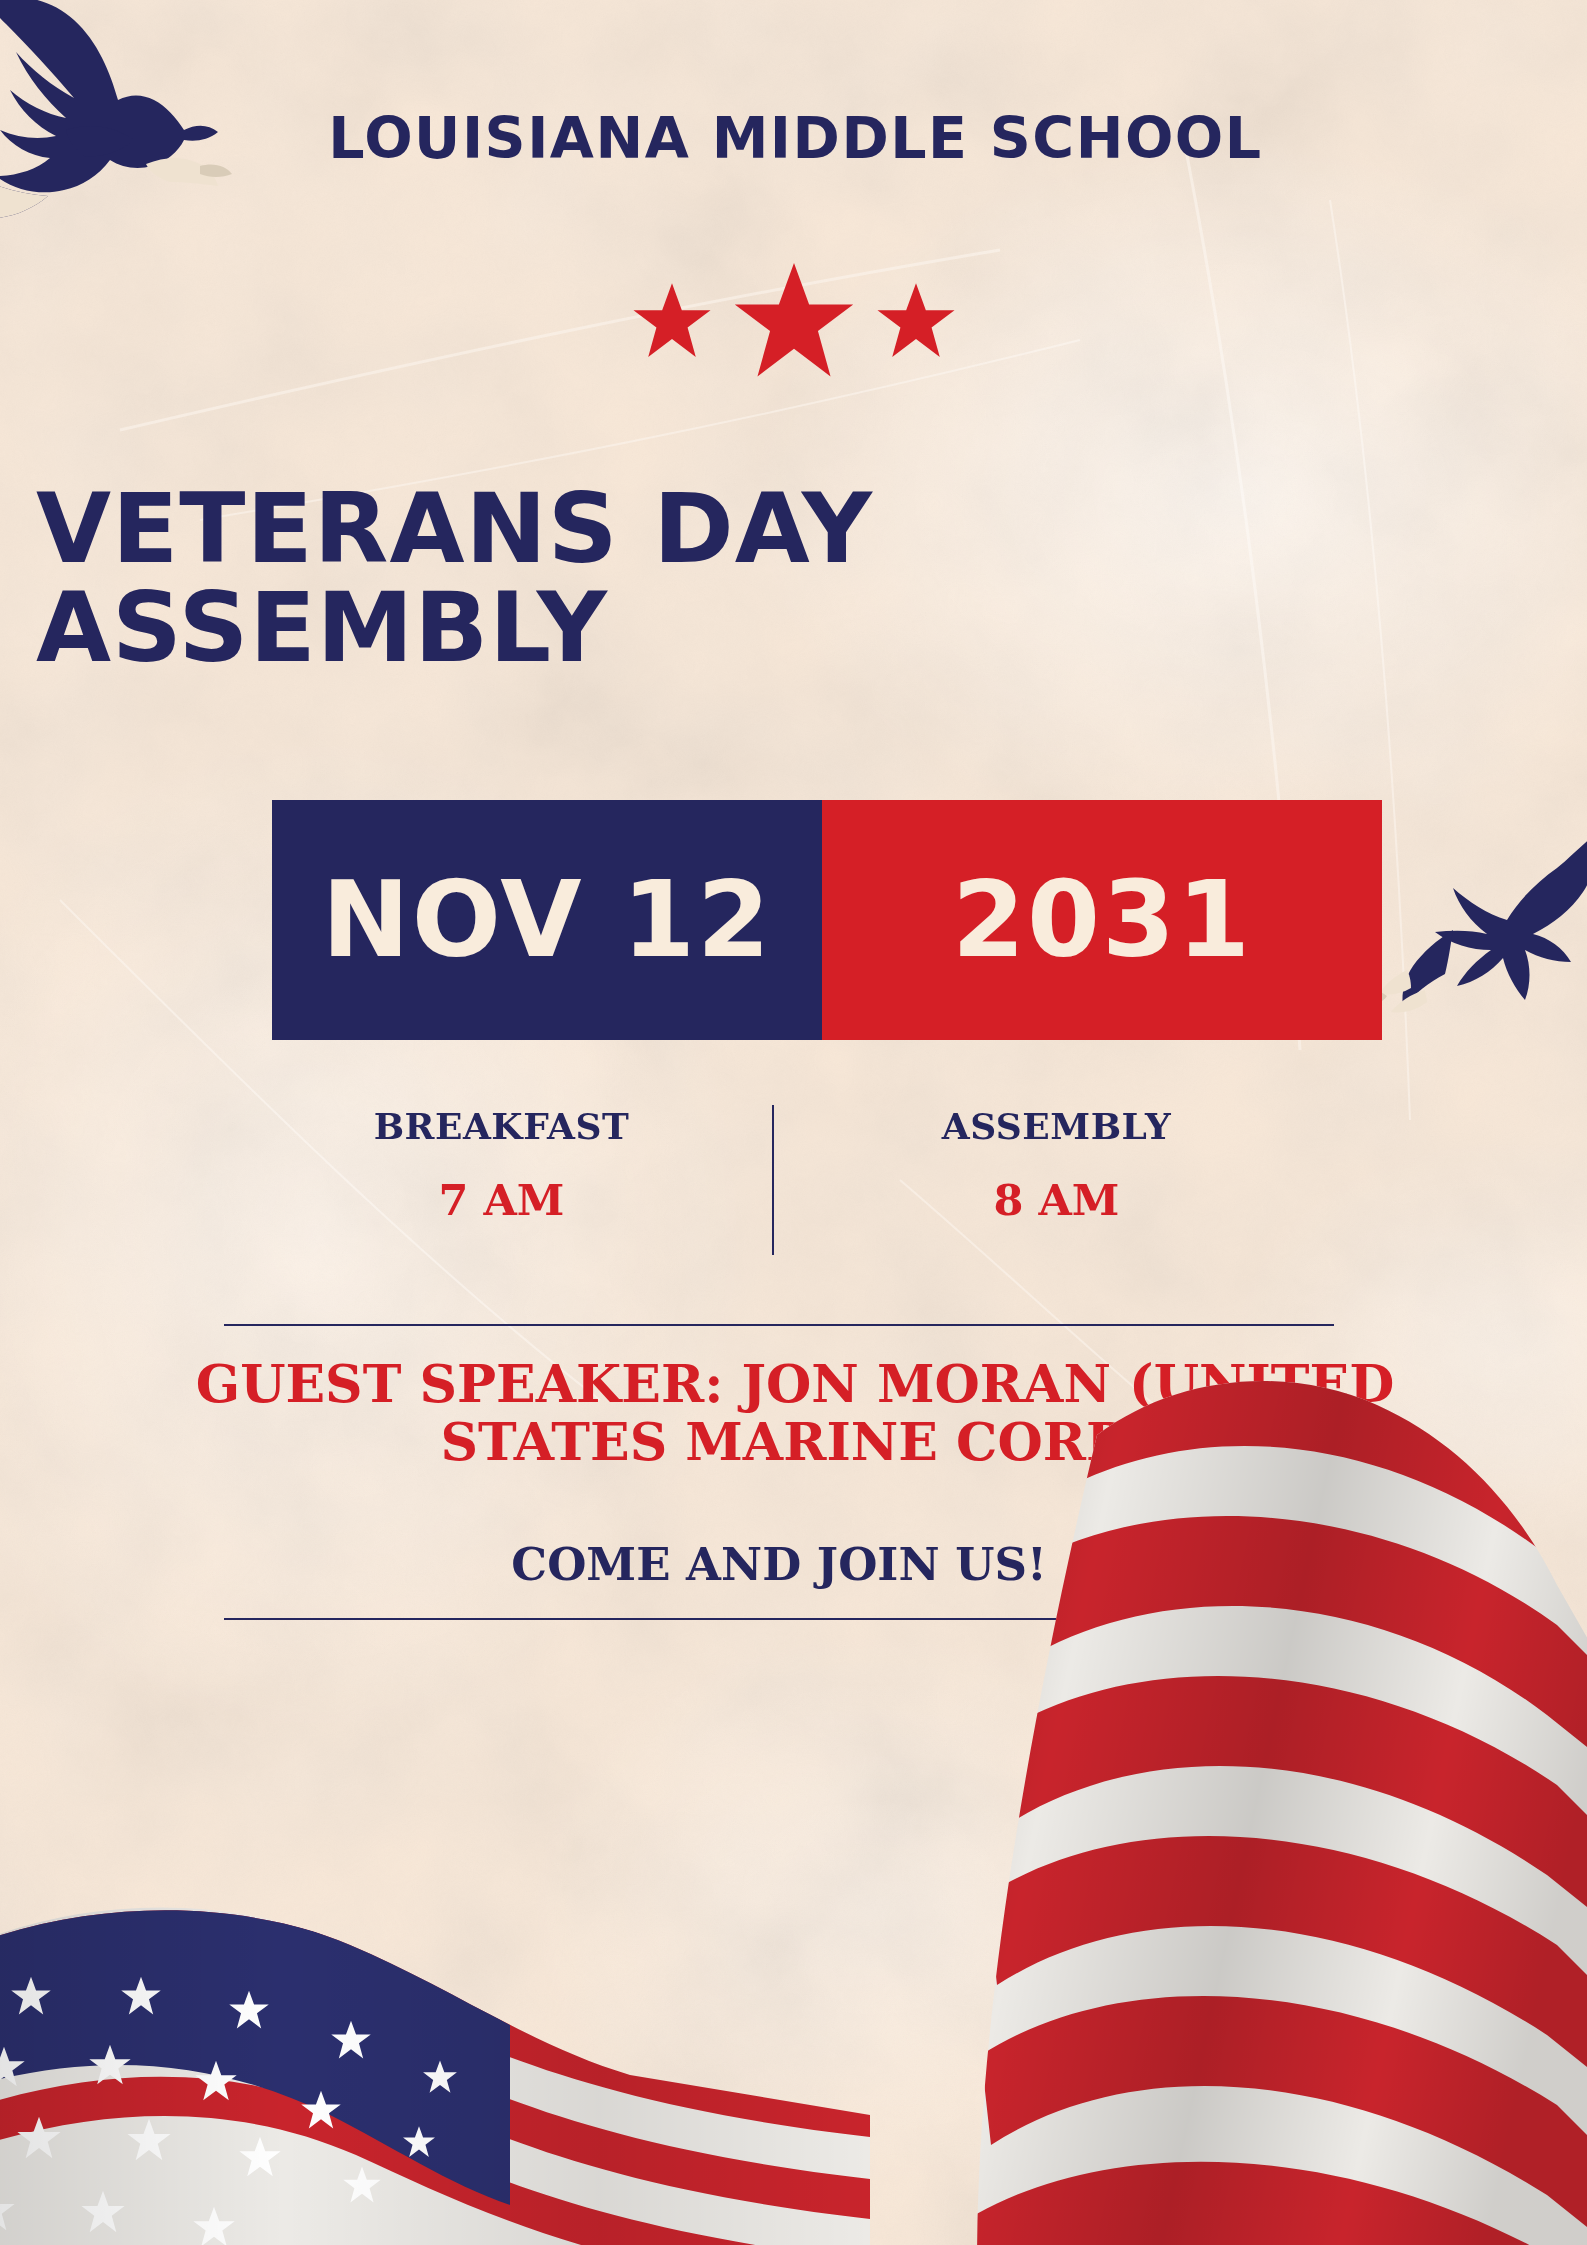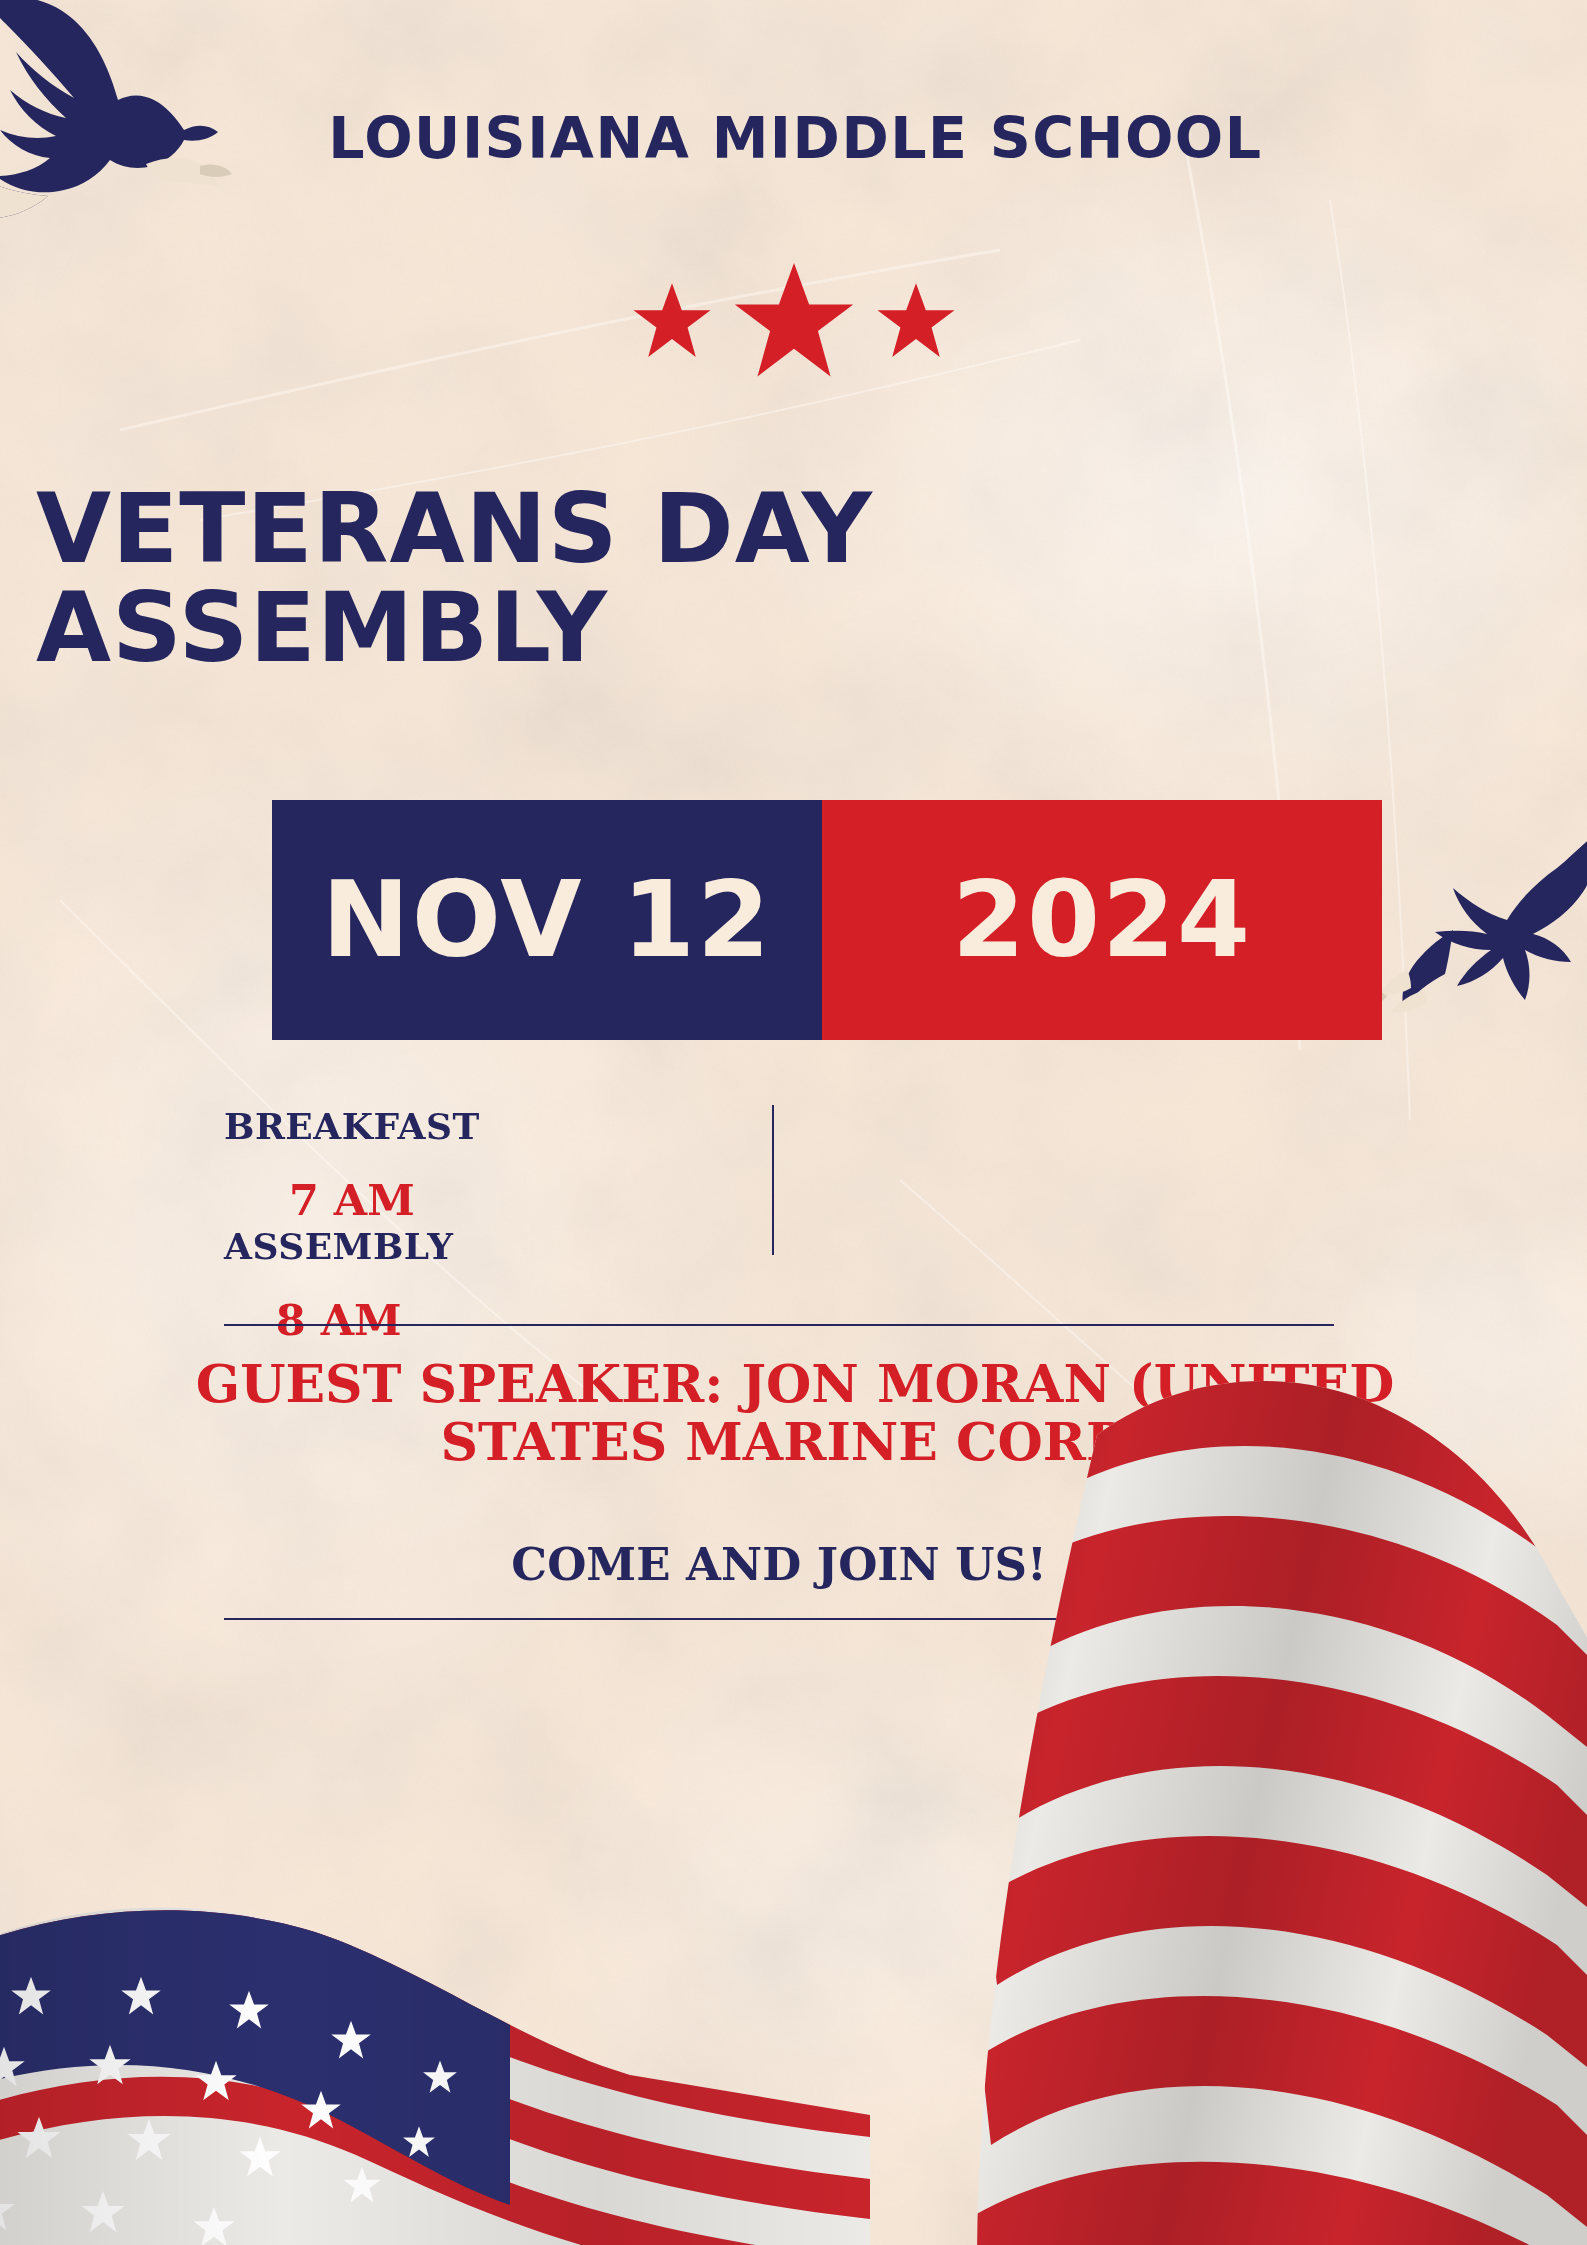--- a/index.html
+++ b/index.html
@@ -127,21 +127,20 @@
   }
 
   
   .schedule {
     position: absolute;
     top: 1105px;
     left: 224px;
     width: 1110px;
     display: flex;
     align-items: flex-start;
-    flex-direction: column;
   }
   .sched-col {
     flex: 1 1 50%;
     text-align: center;
   }
   .sched-label {
     font-family: "DejaVu Serif", serif;
     font-weight: bold;
     font-size: 36px;
     letter-spacing: 0.5px;
@@ -291,21 +290,21 @@
   <div class="title">
     <div>VETERANS DAY</div>
     <div>ASSEMBLY</div>
   </div>
 
   <div class="date-band">
     <div class="date-left">
       <span>NOV 12</span>
     </div>
     <div class="date-right">
-      <span>2024</span>
+      <span>2031</span>
     </div>
   </div>
 
   <div class="schedule">
     <div class="sched-col">
       <div class="sched-label">BREAKFAST</div>
       <div class="sched-time">7 AM</div>
     </div>
     <div class="sched-col">
       <div class="sched-label">ASSEMBLY</div>

